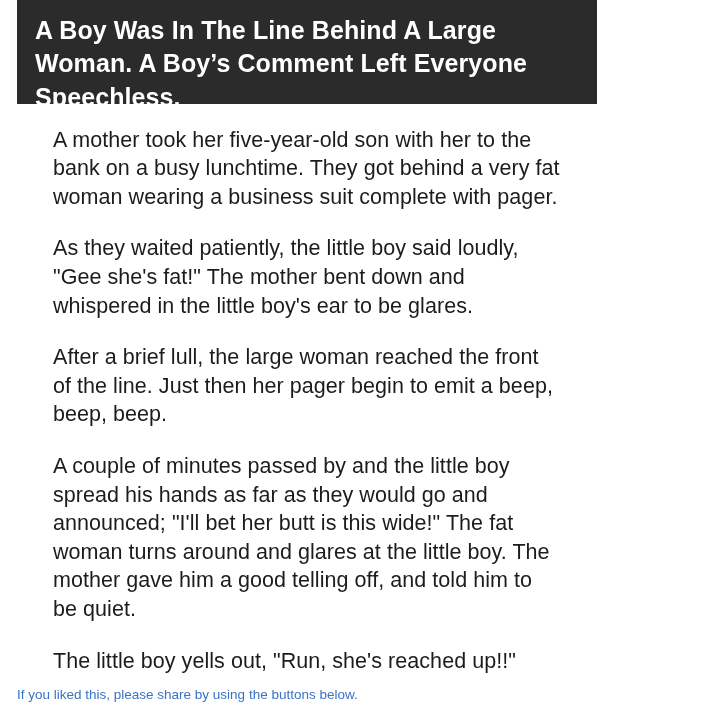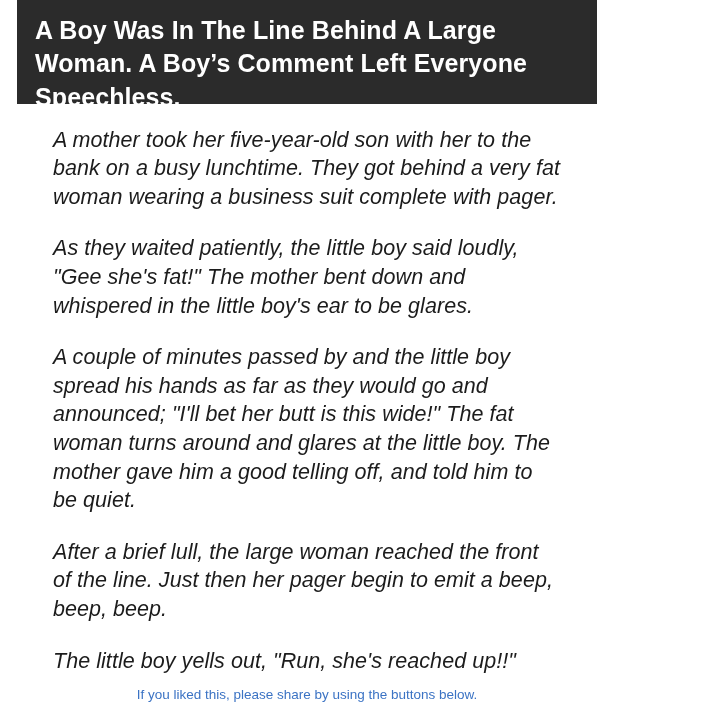--- a/index.html
+++ b/index.html
@@ -34,35 +34,34 @@
     font-size: 25px;
     font-weight: bold;
     line-height: 1.33;
     letter-spacing: 0.1px;
     margin: 0;
   }
   .article {
     flex: 1 1 auto;
     padding: 22px 36px 0 36px;
     box-sizing: border-box;
-    font-style: italic;
   }
   .para {
     font-size: 21.5px;
     line-height: 1.33;
     color: #1c1c1c;
     margin: 0 0 23px 0;
     letter-spacing: 0.05px;
   }
   .para:last-child {
     margin-bottom: 0;
   }
   .footer {
     flex: 0 0 auto;
-    text-align: center;
+    text-align: left;
     padding: 10px 0 22px 0;
   }
   .share-note {
     color: #3b73c4;
     font-size: 13.5px;
     line-height: 1.4;
     text-decoration: none;
     cursor: pointer;
   }
 </style>
@@ -71,22 +70,22 @@
 
 <div class="page">
 
   <div class="header">
     <h1 class="header-title">A Boy Was In The Line Behind A Large Woman. A Boy’s Comment Left Everyone Speechless.</h1>
   </div>
 
   <div class="article">
     <p class="para">A mother took her five-year-old son with her to the bank on a busy lunchtime. They got behind a very fat woman wearing a business suit complete with pager.</p>
     <p class="para">As they waited patiently, the little boy said loudly, "Gee she's fat!" The mother bent down and whispered in the little boy's ear to be glares.</p>
+    <p class="para">After a brief lull, the large woman reached the front of the line. Just then her pager begin to emit a beep, beep, beep.</p>
     <p class="para">A couple of minutes passed by and the little boy spread his hands as far as they would go and announced; "I'll bet her butt is this wide!" The fat woman turns around and glares at the little boy. The mother gave him a good telling off, and told him to be quiet.</p>
-    <p class="para">After a brief lull, the large woman reached the front of the line. Just then her pager begin to emit a beep, beep, beep.</p>
     <p class="para">The little boy yells out, "Run, she's reached up!!"</p>
   </div>
 
   <div class="footer">
     <span class="share-note">If you liked this, please share by using the buttons below.</span>
   </div>
 
 </div>
 
 </body></html>

